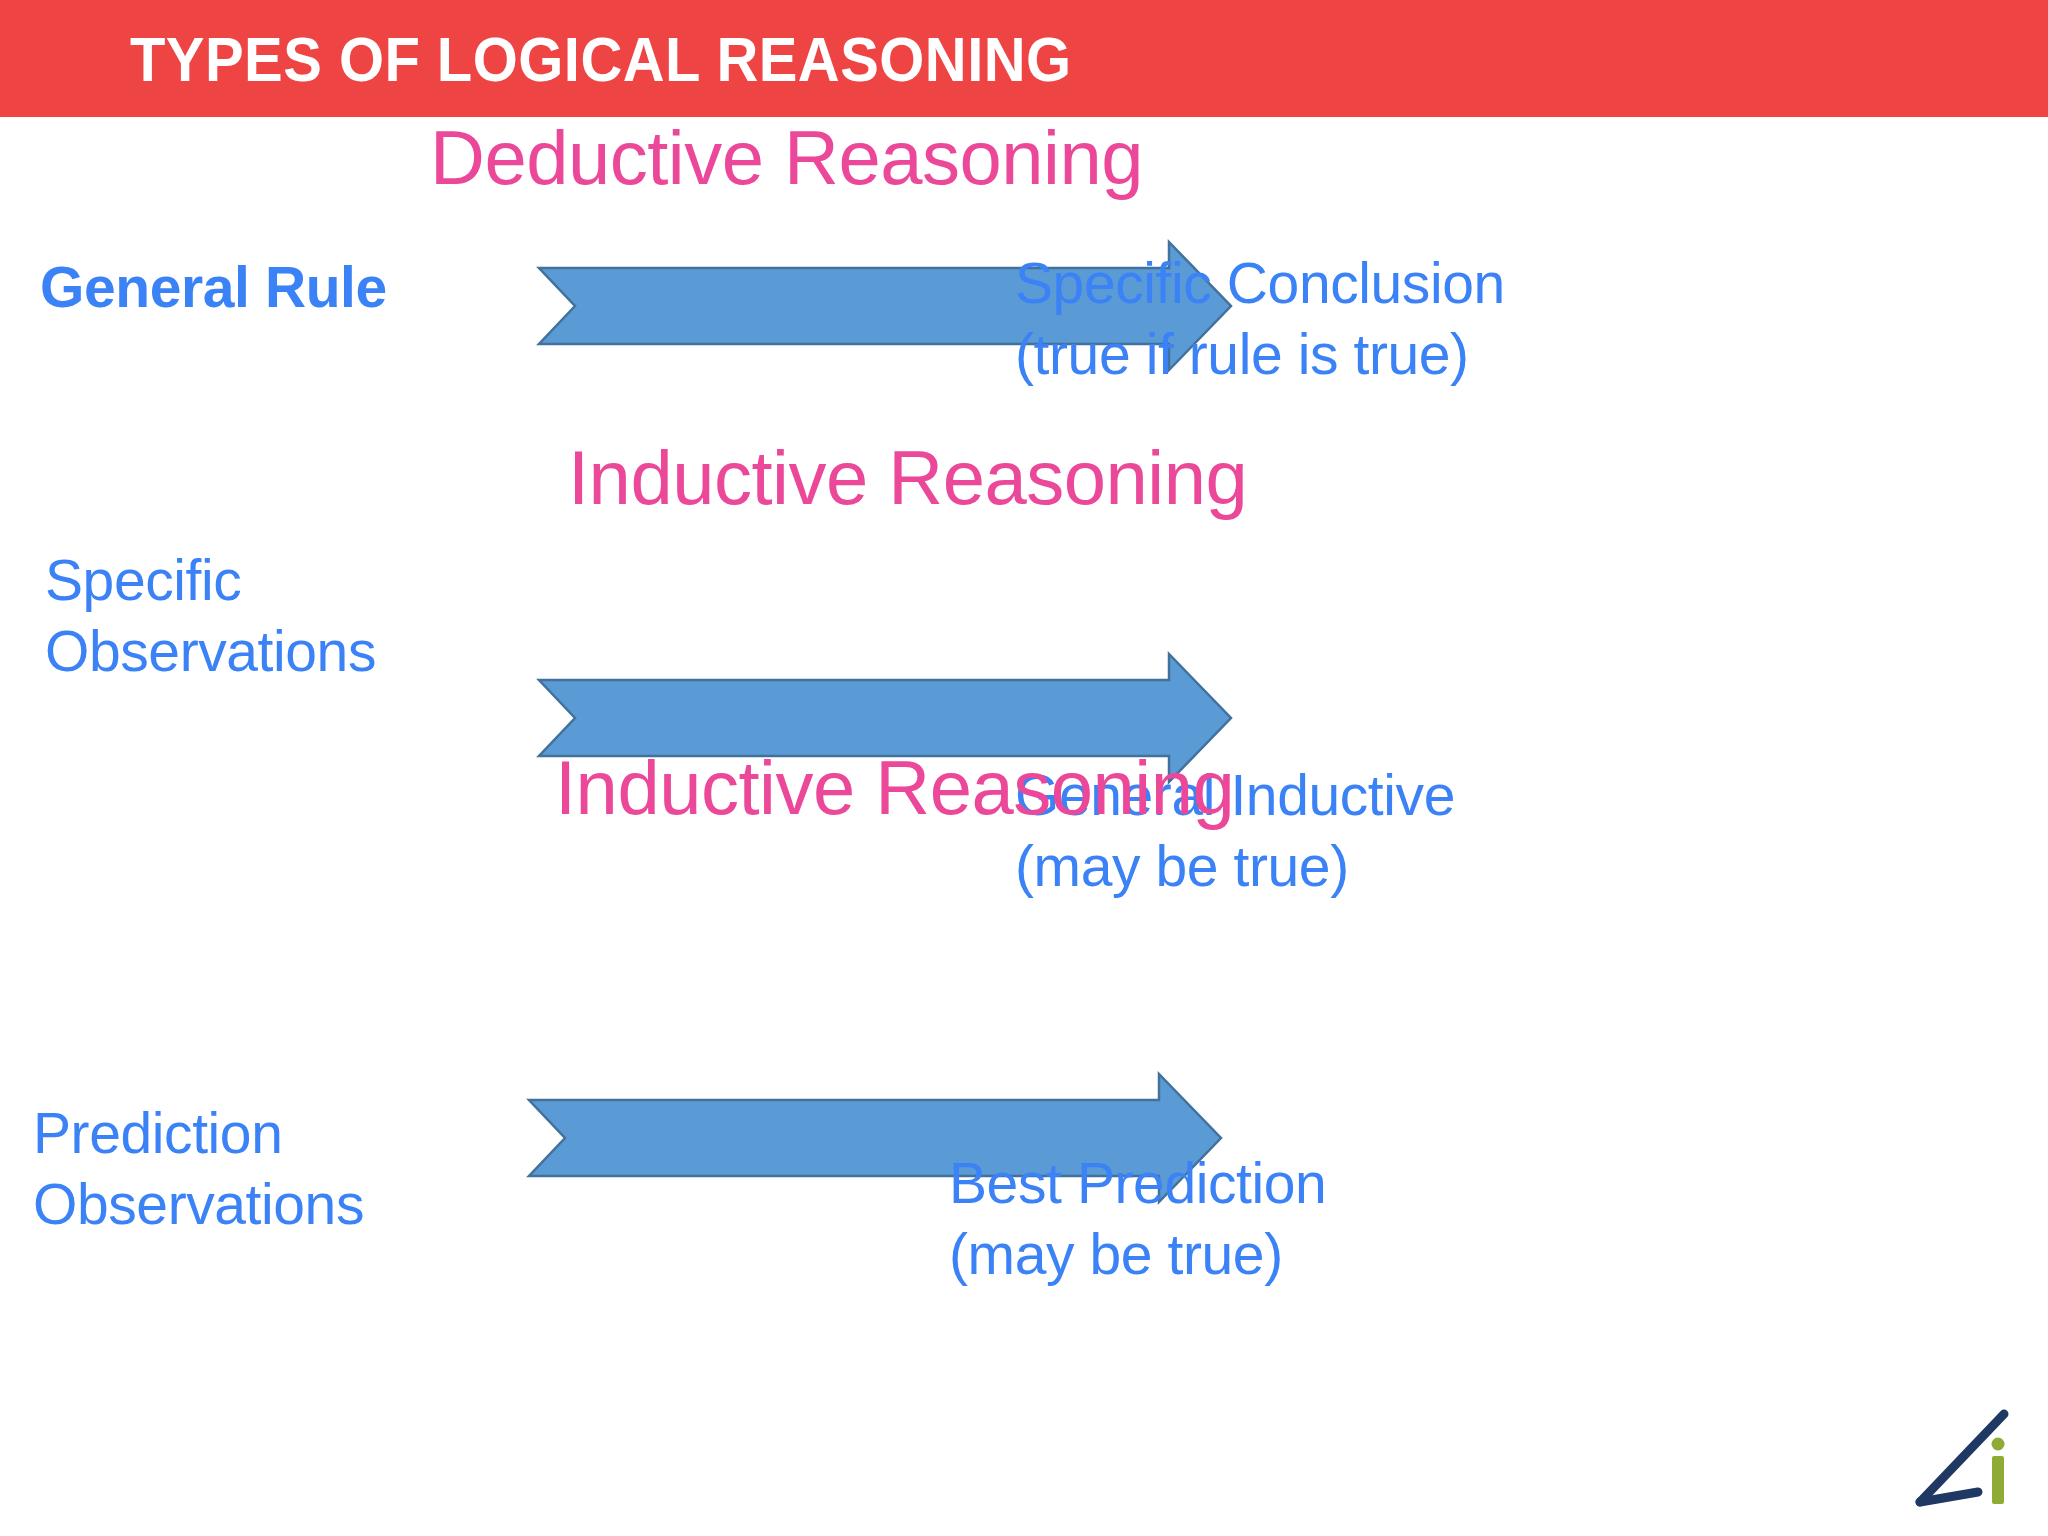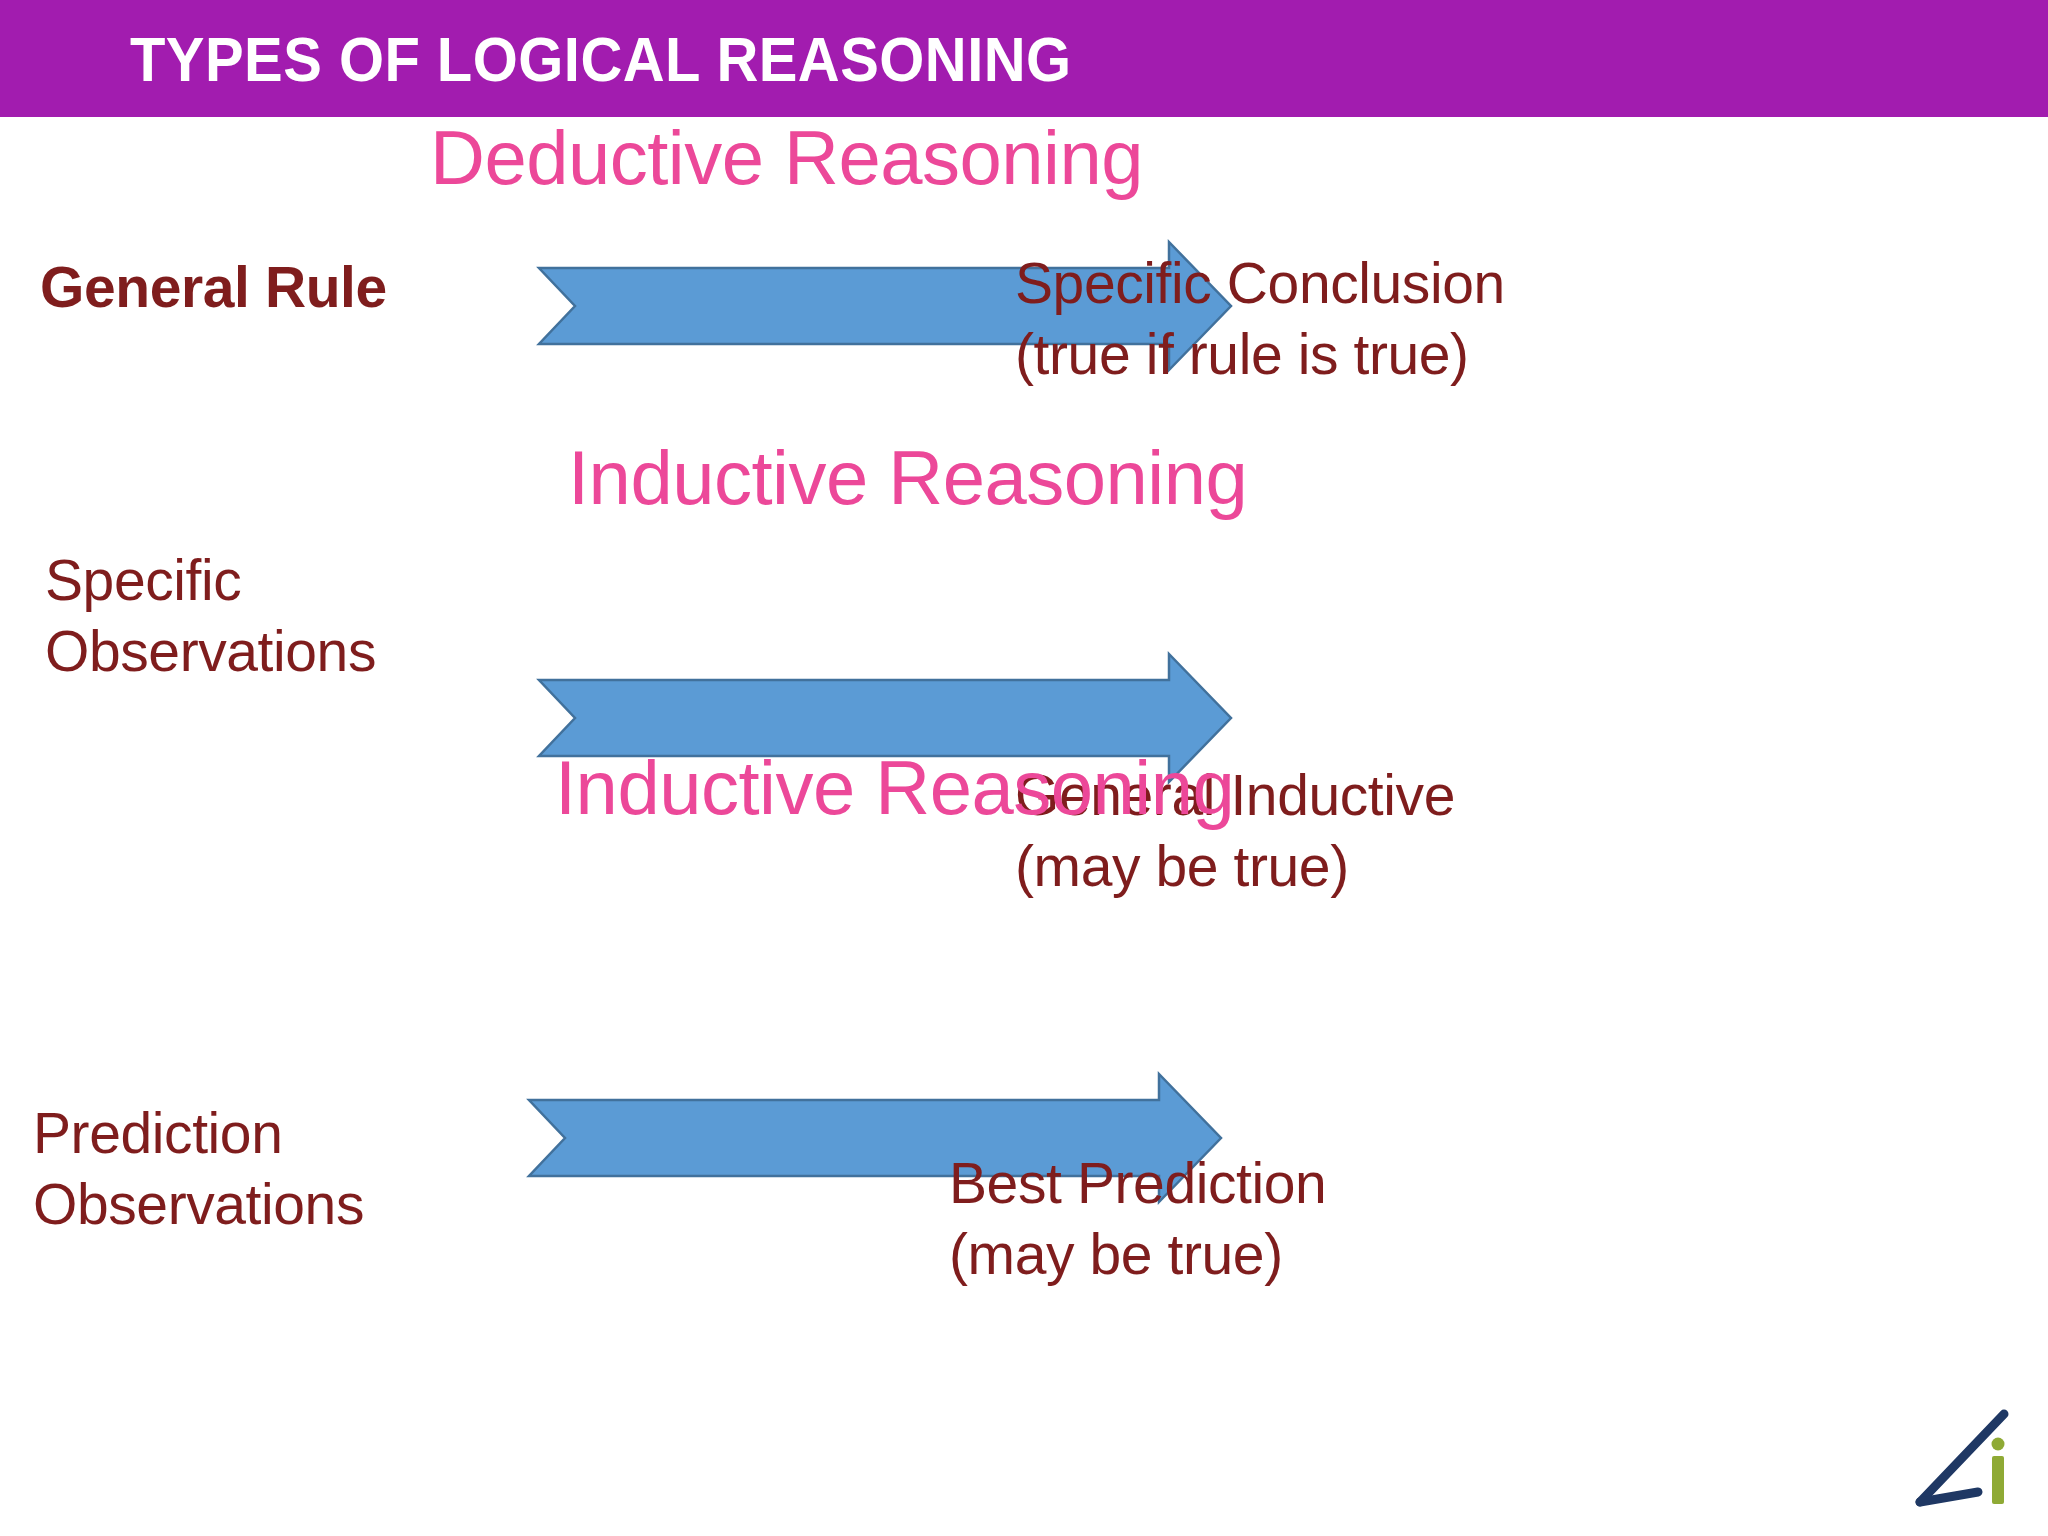--- a/index.html
+++ b/index.html
@@ -19,21 +19,21 @@
     overflow: hidden;
   }
 
   
   .banner {
     position: absolute;
     left: 0;
     top: 0;
     width: 2048px;
     height: 117px;
-    background: #a21caf;
+    background: #ef4444;
   }
   .banner-title {
     position: absolute;
     left: 130px;
     top: 50%;
     transform: translateY(-50%);
     color: #ffffff;
     font-family: "Liberation Sans Narrow", "Liberation Sans", sans-serif;
     font-weight: bold;
     font-size: 63px;
@@ -50,21 +50,21 @@
     color: #ec4899;
     font-family: "Liberation Sans", sans-serif;
     font-weight: normal;
     font-size: 76px;
     line-height: 1.05;
     white-space: nowrap;
     letter-spacing: -0.5px;
   }
   .side-label {
     position: absolute;
-    color: #7f1d1d;
+    color: #3b82f6;
     font-family: "Liberation Sans", sans-serif;
     font-size: 57px;
     line-height: 1.25;
     letter-spacing: -0.4px;
   }
   .side-label .l2 { display: block; }
   .side-label.strong { font-weight: 600; }
 
   
   .arrow {

